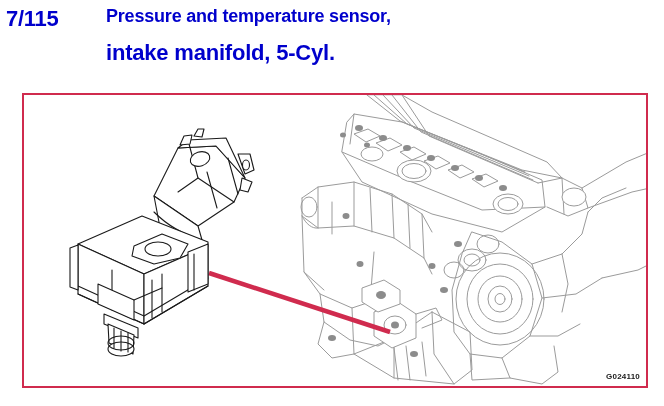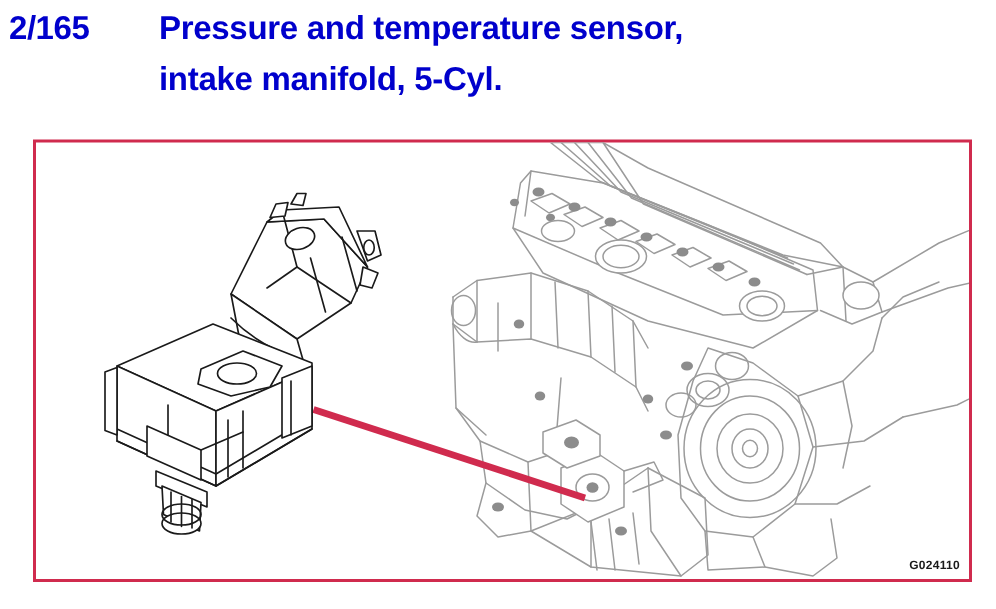--- a/index.html
+++ b/index.html
@@ -30,21 +30,21 @@
     font-size: 22px;
     font-weight: bold;
     color: #0000cc;
     letter-spacing: -0.3px;
     white-space: nowrap;
   }
   #title-line-1 {
     position: absolute;
     left: 106px;
     top: 6px;
-    font-size: 22px;
+    font-size: 18px;
     font-weight: bold;
     color: #0000cc;
     letter-spacing: -0.2px;
     white-space: nowrap;
   }
   #title-line-2 {
     position: absolute;
     left: 106px;
     top: 40px;
     font-size: 22px;
@@ -120,21 +120,21 @@
     stroke: #d02b4e;
     stroke-width: 4.5;
     stroke-linecap: butt;
     fill: none;
   }
 </style>
 </head>
 <body>
 
 <div id="title-block">
-  <div id="figure-number">2/165</div>
+  <div id="figure-number">7/115</div>
   <div id="title-line-1">Pressure and temperature sensor,</div>
   <div id="title-line-2">intake manifold, 5-Cyl.</div>
 </div>
 
 <div id="illustration-frame">
 
   <svg id="illustration-svg" viewBox="0 0 664 406" xmlns="http://www.w3.org/2000/svg">
 
     <g>
 

